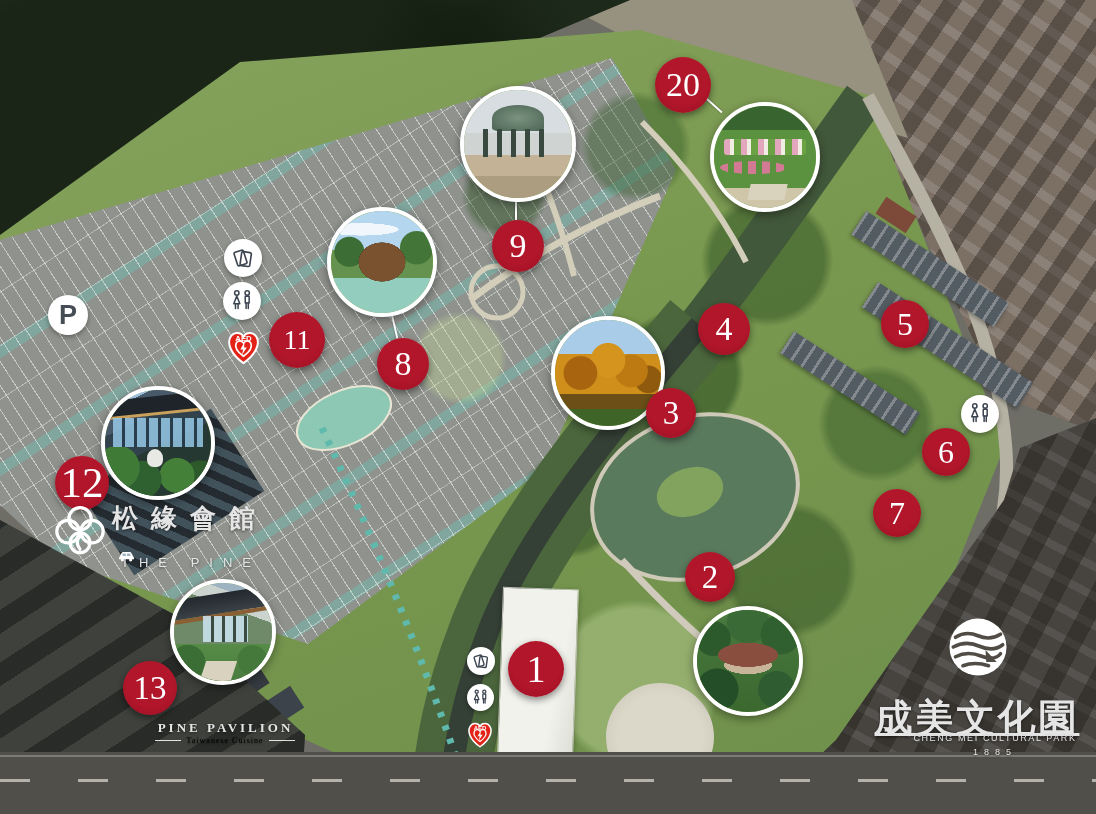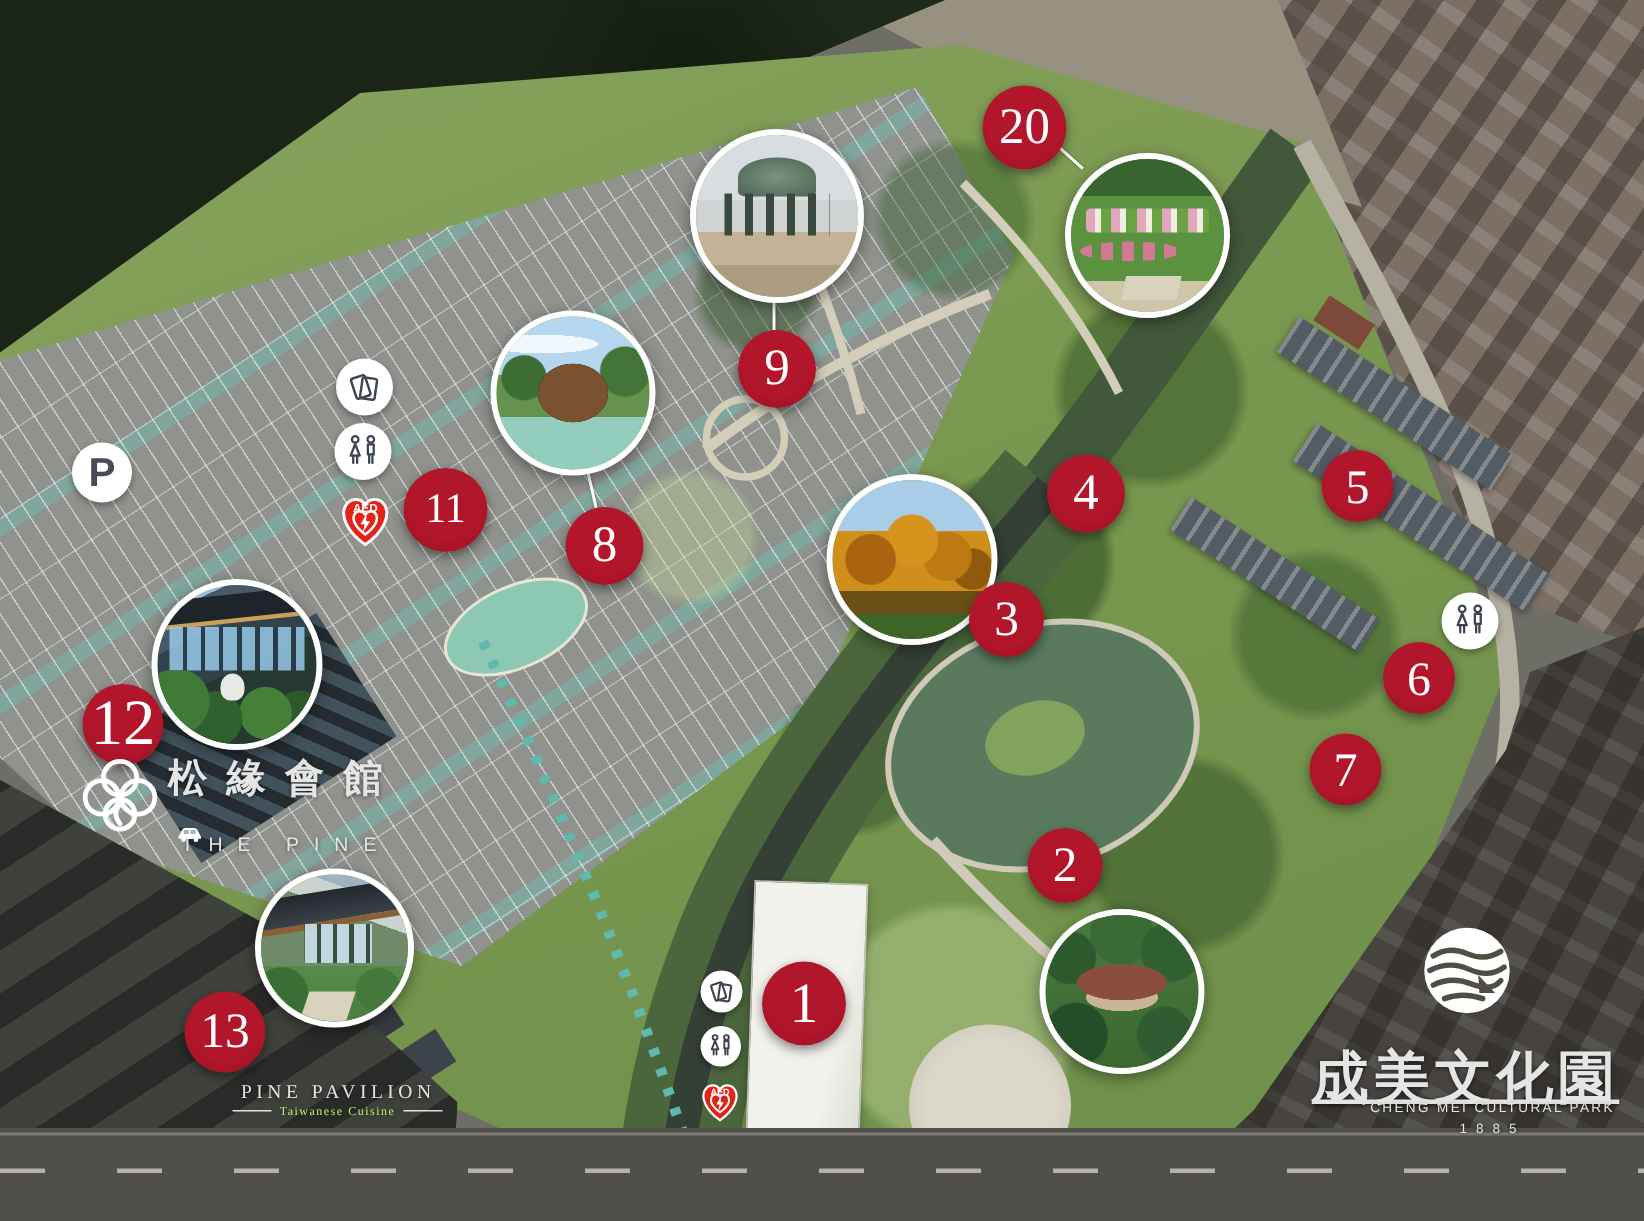--- a/index.html
+++ b/index.html
@@ -67,21 +67,21 @@
     box-shadow:0 3px 7px rgba(0,0,0,.45);cursor:pointer;}
   .inset{position:absolute;border-radius:50%;border:4px solid #fff;overflow:hidden;
     box-shadow:0 3px 10px rgba(0,0,0,.4);box-sizing:border-box;cursor:pointer;background:#87a45e;}
   .inset .art{position:absolute;inset:0;}
   .inset .f{position:absolute;}
   .leader{position:absolute;height:2px;background:#fff;transform-origin:0 0;box-shadow:0 0 2px rgba(0,0,0,.4);}
   .round-icon{position:absolute;border-radius:50%;background:#fff;display:flex;align-items:center;justify-content:center;
     box-shadow:0 2px 5px rgba(0,0,0,.35);color:#3f4752;}
   .p-letter{font-weight:bold;font-family:"Liberation Sans",sans-serif;color:#474d55;}
   .wlabel{position:absolute;color:#e5e5e5;text-align:center;text-shadow:0 1px 3px rgba(0,0,0,.55);}
-  .tagline-row{position:absolute;display:flex;align-items:center;justify-content:center;gap:5px;color:#bef264;}
+  .tagline-row{position:absolute;display:flex;align-items:center;justify-content:center;gap:5px;color:#000000;}
   .tagline-row .tl{height:1px;background:rgba(255,255,255,.85);flex:0 0 26px;}
   svg{display:block;}
 </style>
 </head>
 <body>
 
 <div class="map-root">
 
   <div class="layer">
     <div class="layer bg-village-tr"></div>
@@ -304,21 +304,21 @@
   <div class="abs" style="left:118px;top:551px;">
     <svg width="17" height="11" viewBox="0 0 17 11">
       <path d="M1.5 6 L3.5 2.2 Q4 1 5.5 1 h6 Q13 1 13.5 2.2 L15.5 6 Q16.3 6.6 16 8.2 H1 Q0.7 6.6 1.5 6 Z" fill="#fff"></path>
       <circle cx="4.4" cy="8.8" r="1.6" fill="#fff"></circle>
         <circle cx="12.6" cy="8.8" r="1.6" fill="#fff"></circle>
       <rect x="4.5" y="2.4" width="3.4" height="2.6" rx="0.6" fill="#9fb4c2"></rect>
       <rect x="9" y="2.4" width="3.4" height="2.6" rx="0.6" fill="#9fb4c2"></rect>
     </svg>
   </div>
 
-  <div class="wlabel" style="left:153px;top:720px;width:145px;font-size:13px;letter-spacing:3px;font-family:'Liberation Serif',serif;white-space:nowrap;">PINE PAVILION</div>
+  <div class="wlabel" style="left:153px;top:720px;width:145px;font-size:13px;letter-spacing:3px;font-family:'Liberation Serif',serif;white-space:nowrap;font-weight:bold;">PINE PAVILION</div>
   <div class="tagline-row" style="left:150px;top:736px;width:150px;">
     <span class="tl"></span>
     <span style="font-size:8px;letter-spacing:1px;font-family:'Liberation Serif',serif;text-shadow:0 1px 2px rgba(0,0,0,.5);">Taiwanese Cuisine</span>
     <span class="tl"></span>
   </div>
 
   <div class="abs" style="left:948px;top:617px;width:60px;height:60px;">
     <svg width="60" height="60" viewBox="0 0 40 40">
       <circle cx="20" cy="20" r="19" fill="#fff"></circle>
       <g fill="none" stroke="#514c45" stroke-width="2.4" stroke-linecap="round">

